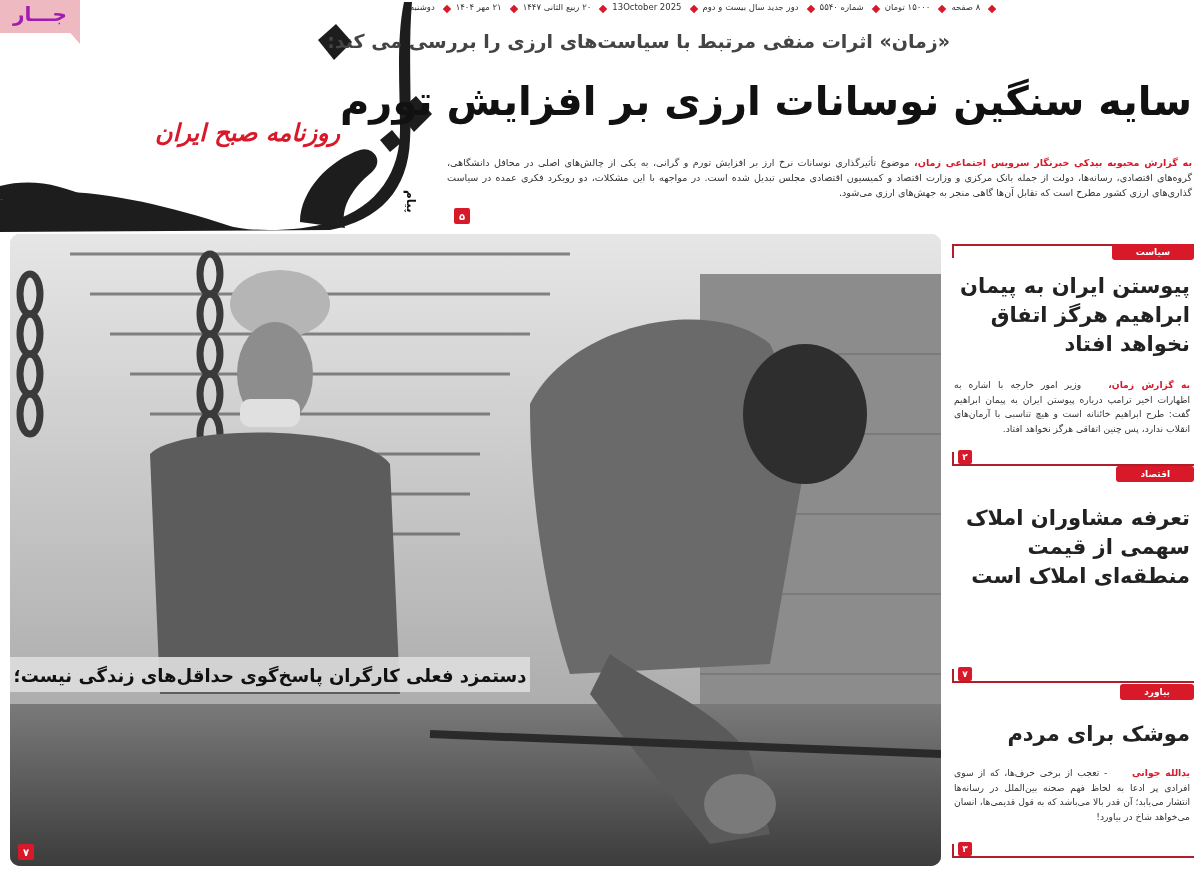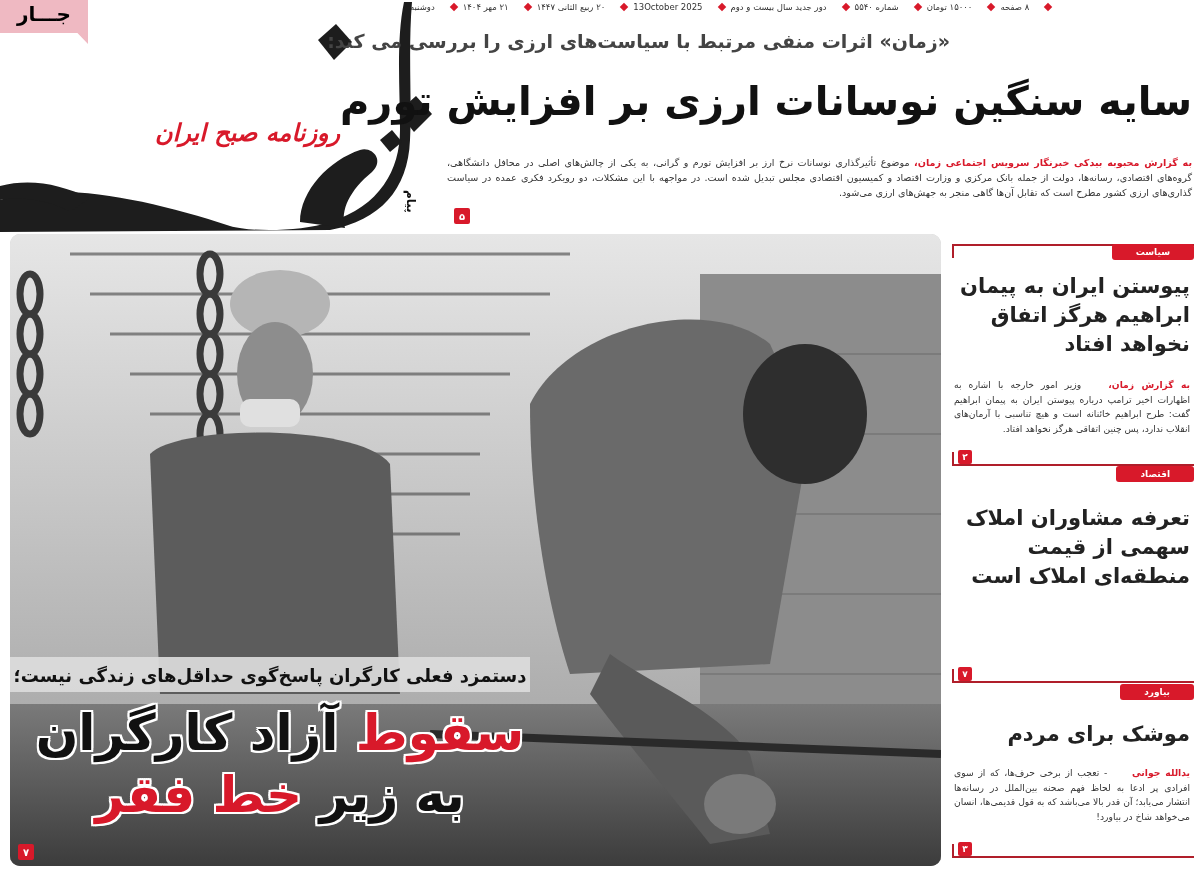--- a/index.html
+++ b/index.html
@@ -5,29 +5,29 @@
   * { box-sizing: border-box; margin: 0; padding: 0; }
   html, body { width: 1200px; height: 869px; overflow: hidden; background: #fff; }
   body { font-family: "DejaVu Sans", sans-serif; color: #222; position: relative; direction: ltr; }
 
   
   .topbar {
     position: absolute; top: 0; left: 410px; width: 560px; height: 14px;
     display: flex; flex-direction: row-reverse; align-items: center; gap: 6px;
     direction: rtl; font-size: 8.5px; color: #333; white-space: nowrap;
   }
-  .topbar .item { display: inline-flex; align-items: center; gap: 16px; }
+  .topbar .item { display: inline-flex; align-items: flex-end; gap: 9px; }
   .topbar .dot { width: 6px; height: 6px; background: #d8192a; transform: rotate(45deg); display: inline-block; }
 
   
   .corner-tag {
-    position: absolute; top: 0; left: 0; width: 88px; height: 44px;
+    position: absolute; top: 0; left: 0; width: 80px; height: 44px;
     background: #efb9c2;
     clip-path: polygon(0 0, 100% 0, 100% 100%, 88% 75%, 0 75%);
-    color: #000000; font-weight: bold; font-size: 20px; direction: rtl;
+    color: #a21caf; font-weight: bold; font-size: 20px; direction: rtl;
     display: flex; align-items: flex-start; justify-content: center; padding-top: 2px;
   }
 
   
   .masthead { position: absolute; top: 0; left: 0; width: 440px; height: 232px; }
   .masthead svg { position: absolute; left: 0; top: 0; }
   .tagline {
     position: absolute; left: 155px; top: 118px; direction: rtl;
     font-family: "DejaVu Serif", serif; font-style: italic; font-weight: bold;
     font-size: 24px; color: #d8192a; white-space: nowrap;
@@ -226,24 +226,20 @@
 
     <path d="M520 170 C 560 90, 700 60, 760 110 L 800 200 L 760 430 L 560 440 C 540 380, 520 280, 520 170 Z" fill="#6a6a6a"></path>
     <ellipse cx="795" cy="180" rx="62" ry="70" fill="#2e2e2e"></ellipse>
     <path d="M600 420 C 640 450, 700 470, 740 520 L 760 600 L 700 610 C 660 560, 610 500, 580 460 Z" fill="#5a5a5a"></path>
     <ellipse cx="730" cy="570" rx="36" ry="30" fill="#7a7a7a"></ellipse>
 
     <line x1="420" y1="500" x2="931" y2="520" stroke="#2a2a2a" stroke-width="8"></line>
   </svg>
 
   <div class="photo-subkicker">دستمزد فعلی کارگران پاسخ‌گوی حداقل‌های زندگی نیست؛</div>
-  <div class="photo-title">
-    <div><span class="red">سقوط</span><span> آزاد کارگران</span></div>
-    <div><span>به زیر </span><span class="red">خط فقر</span></div>
-  </div>
   <span class="page-badge photo-page">۷</span>
 </div>
 
 <div class="sidebar">
 
   <div class="sb-section" style="top:0; height:222px;">
     <div class="sb-frame-top"></div>
     <span class="sb-tag">سیاست</span>
     <h2 class="sb-title" style="top:28px;">پیوستن ایران به پیمان ابراهیم هرگز اتفاق نخواهد افتاد</h2>
     <p class="sb-body" style="top:134px;"><span class="byline">به گزارش زمان،</span><span> وزیر امور خارجه با اشاره به اظهارات اخیر ترامپ درباره پیوستن ایران به پیمان ابراهیم گفت: طرح ابراهیم خائنانه است و هیچ تناسبی با آرمان‌های انقلاب ندارد، پس چنین اتفاقی هرگز نخواهد افتاد.</span></p>

